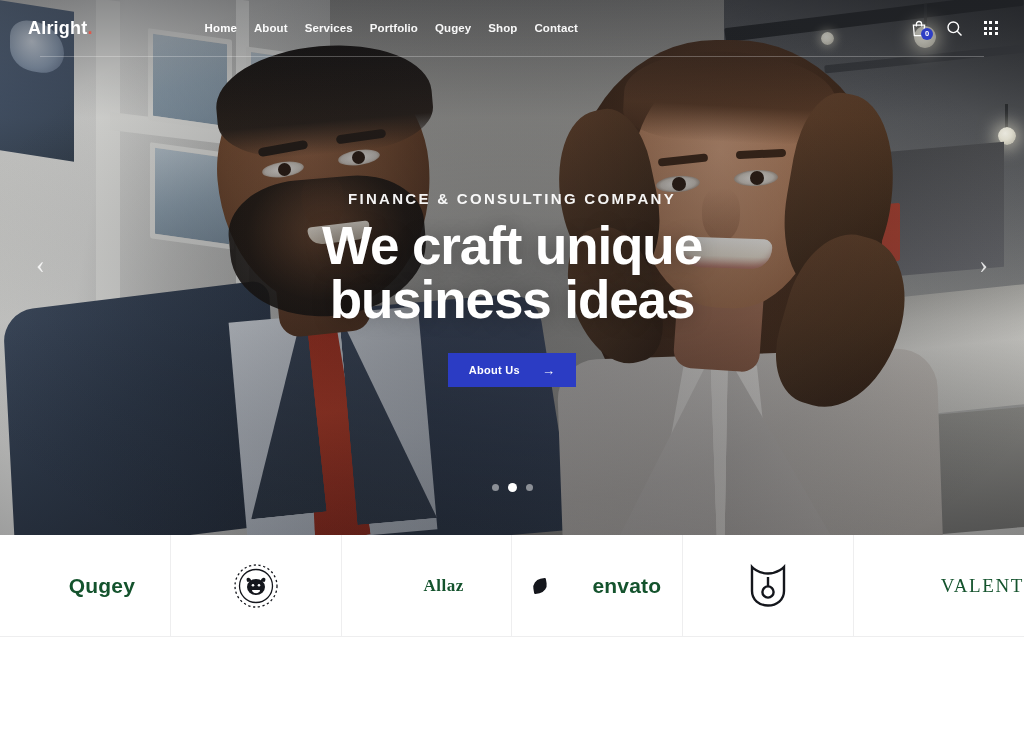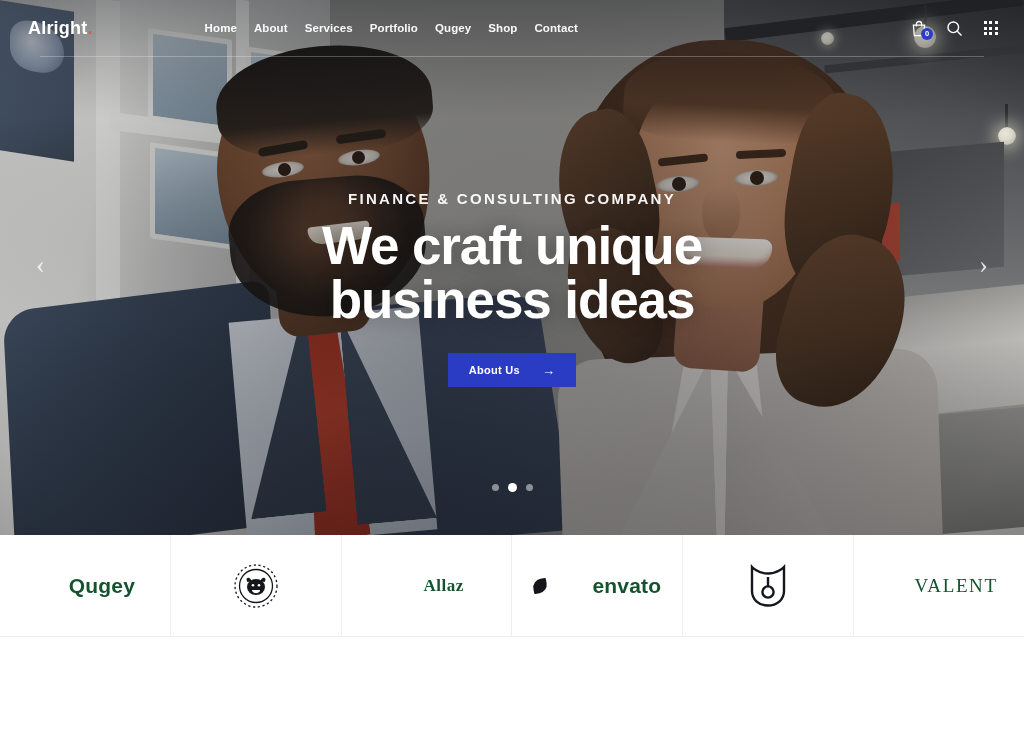--- a/index.html
+++ b/index.html
@@ -349,21 +349,21 @@
   
   .brands {
     position:absolute; left:0; top:535px; width:1024px; height:102px;
     display:flex; background:#fff;
     border-bottom:1px solid #eeeeef;
   }
   .brand {
     flex:1; display:flex; align-items:center; justify-content:center;
     border-right:1px solid #eeeeef; cursor:pointer;
   }
-  .brand:last-child { border-right:none; }
+  .brand:last-child { border-right:none;justify-content:flex-end; }
   .brand-txt {
     color:#14532d; font-size:21px; font-weight:700; letter-spacing:.2px;margin-left:34px;
   }
   .brand-txt.serif {
     font-family:Liberation Serif, serif; font-size:17px; letter-spacing:.5px;
   }
   .brand-txt.valent {
     font-family:"Liberation Serif", serif; font-size:19px; letter-spacing:1.6px;
     font-weight:400;
   }

